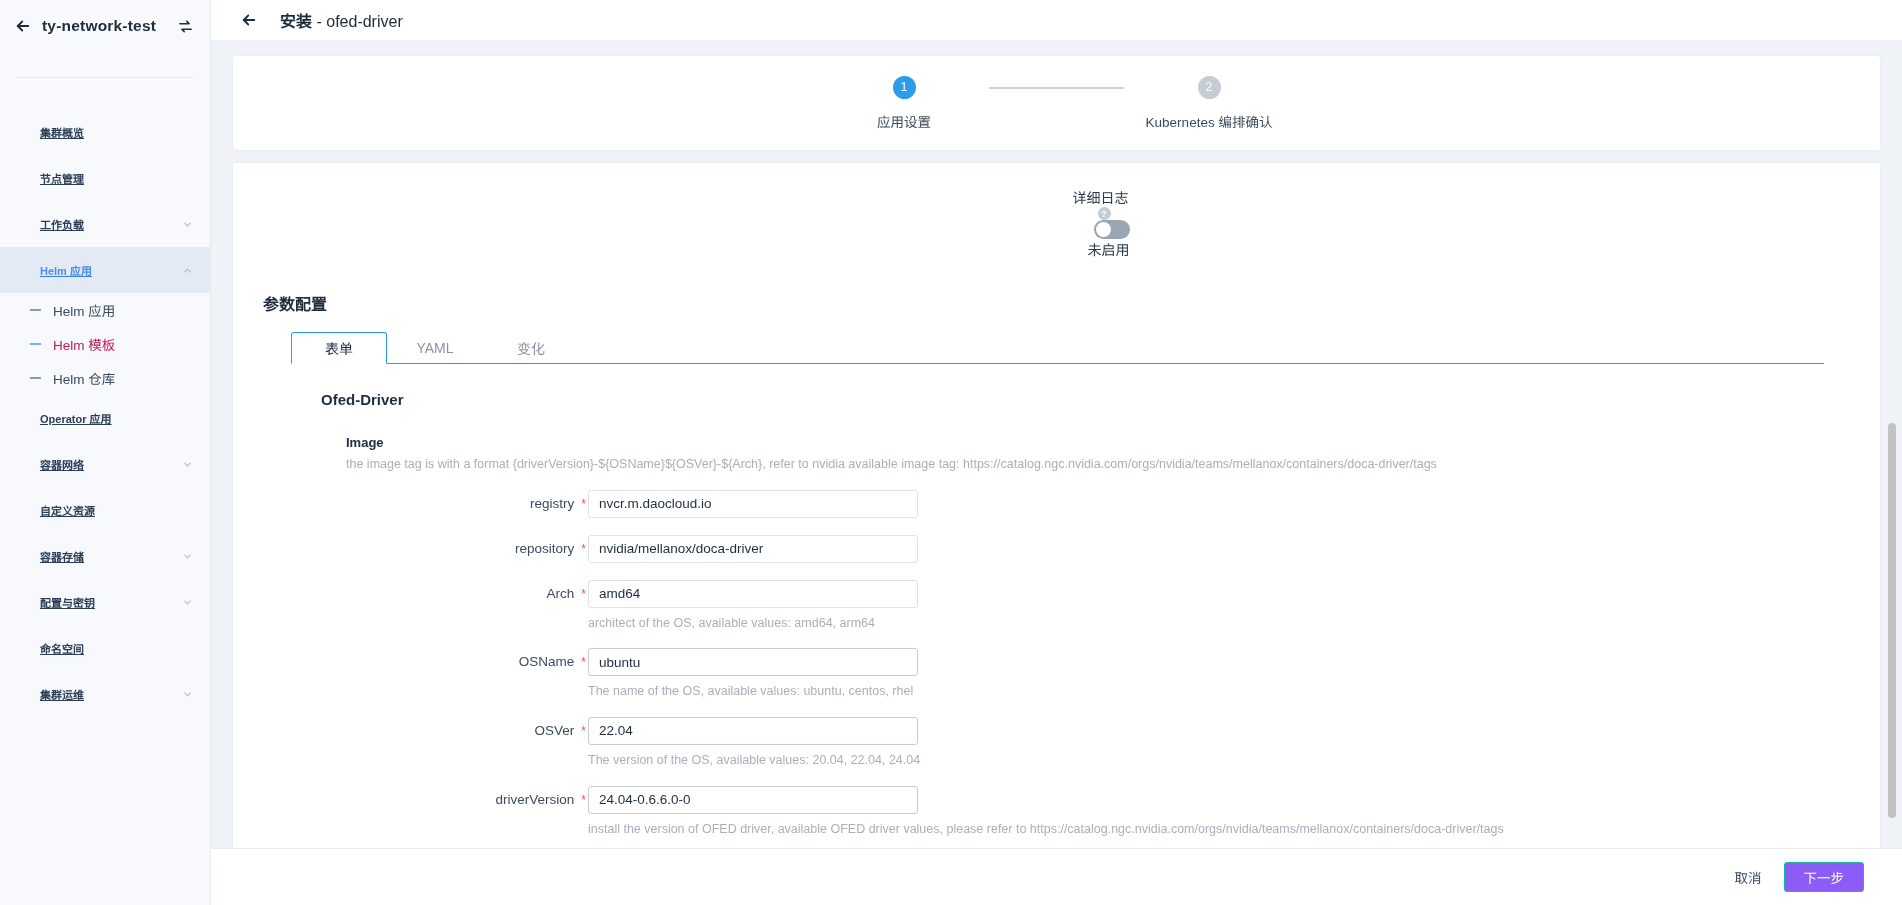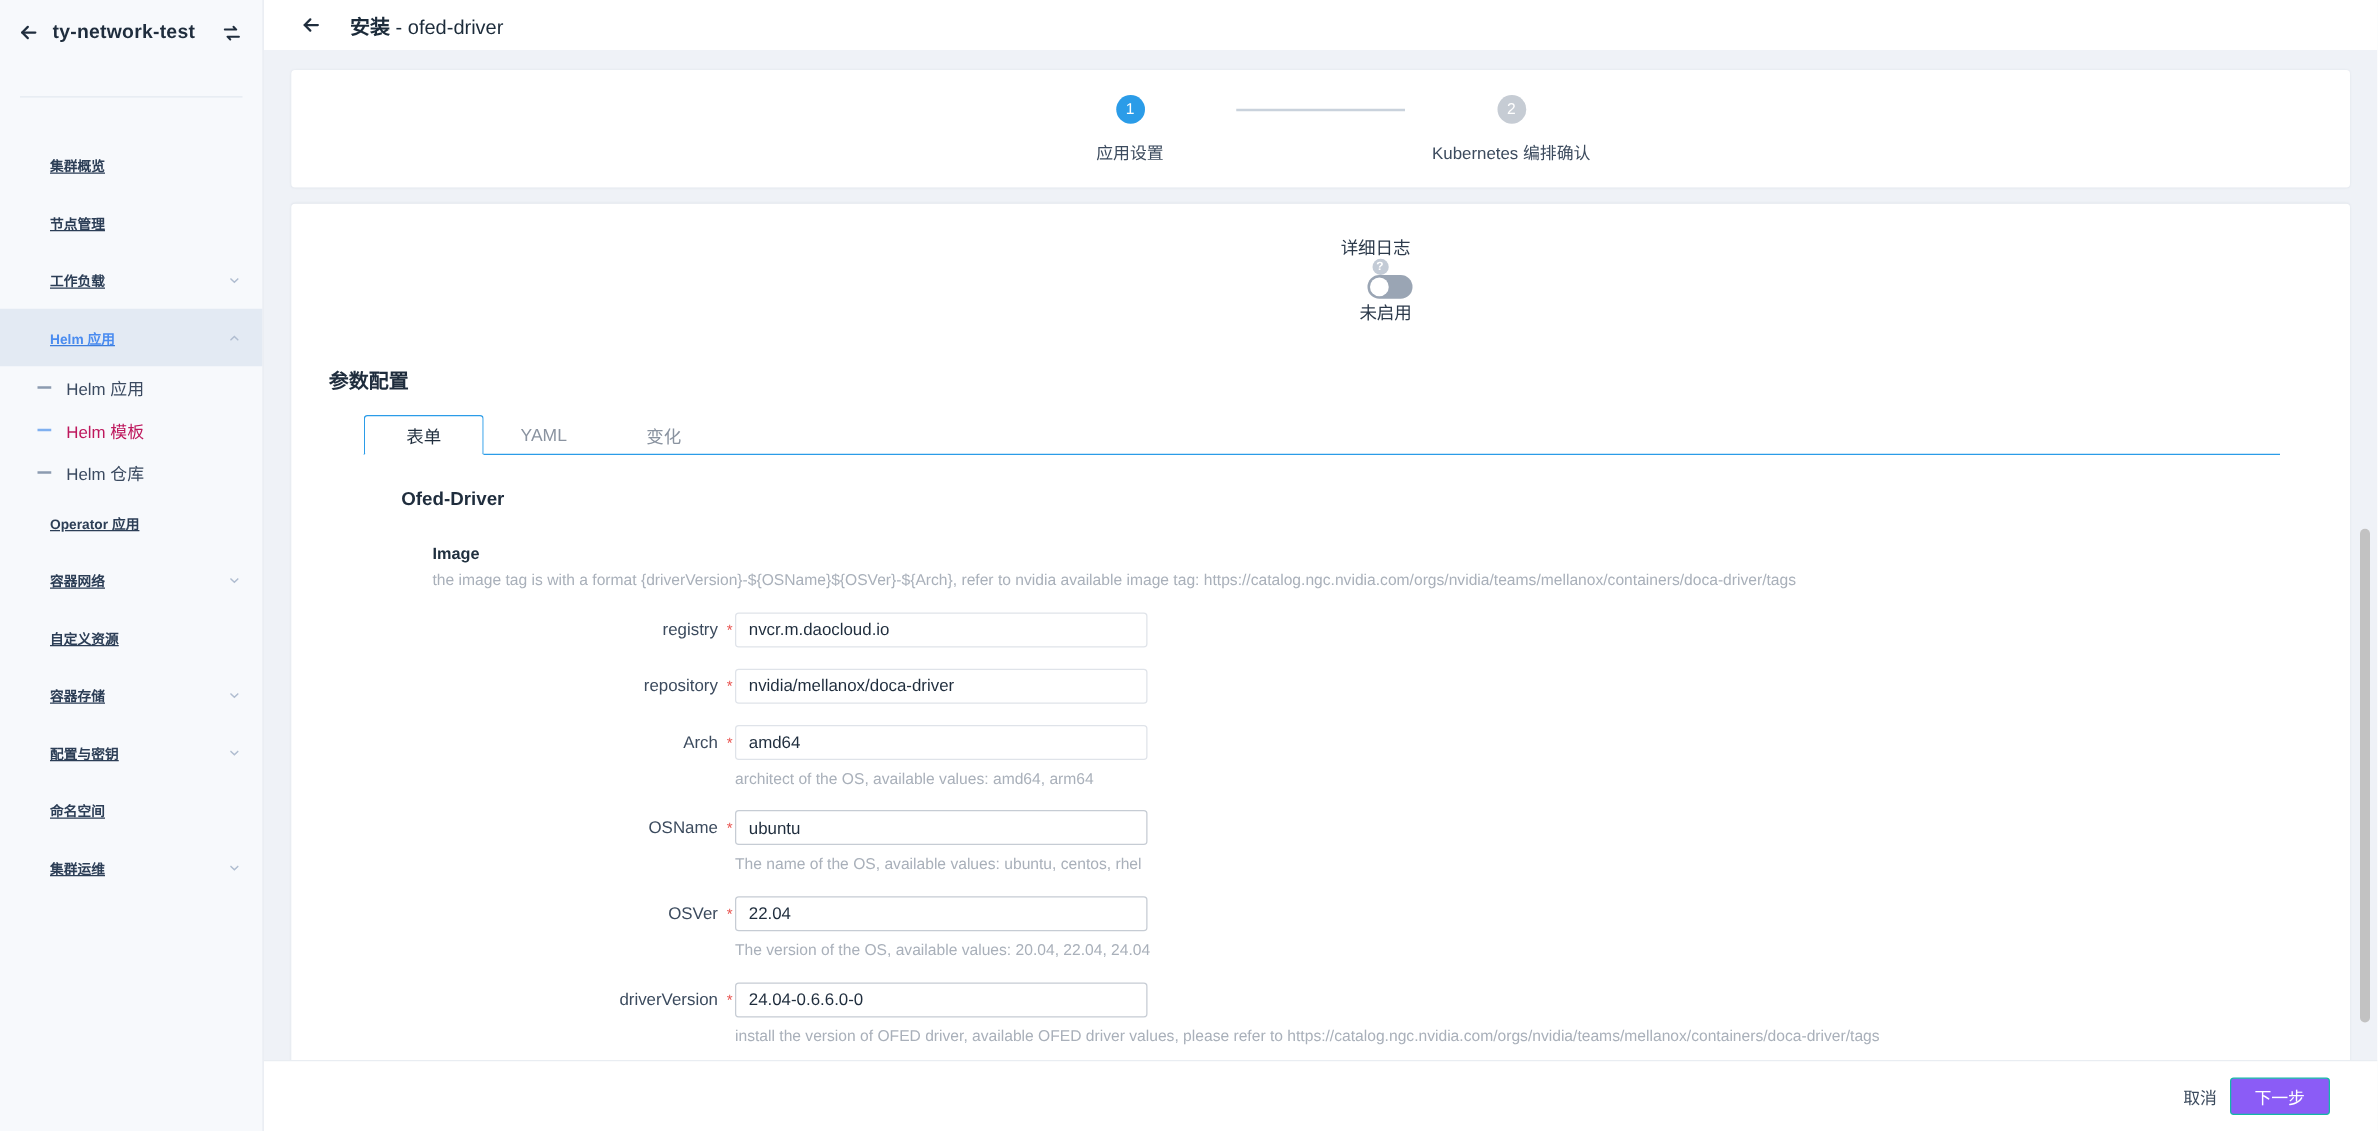--- a/index.html
+++ b/index.html
@@ -210,21 +210,21 @@
     position: absolute; left: 0; width: 8px;
     background: #c2c2c2; border-radius: 4px;
   }
 
   
   .footer {
     height: 57px; min-height: 57px;
     background: #fff;
     border-top: 1px solid #e9edf2;
     display: flex; align-items: center; justify-content: flex-end;
-    padding-right: 38px; 
+    padding-right: 38px; gap: 12px;
   }
   .btn {
     height: 30px; border-radius: 3px;
     font-size: 13.5px; cursor: pointer;
     display: flex; align-items: center; justify-content: center;
     font-family: "Liberation Sans", "DejaVu Sans", sans-serif;
   }
   .btn-text { background: transparent; border: none; color: #3c4b5e; padding: 0 10px; }
   .btn-primary {
     background: #8b5cf6; border: 1px solid #14b8a6; color: #fff;

